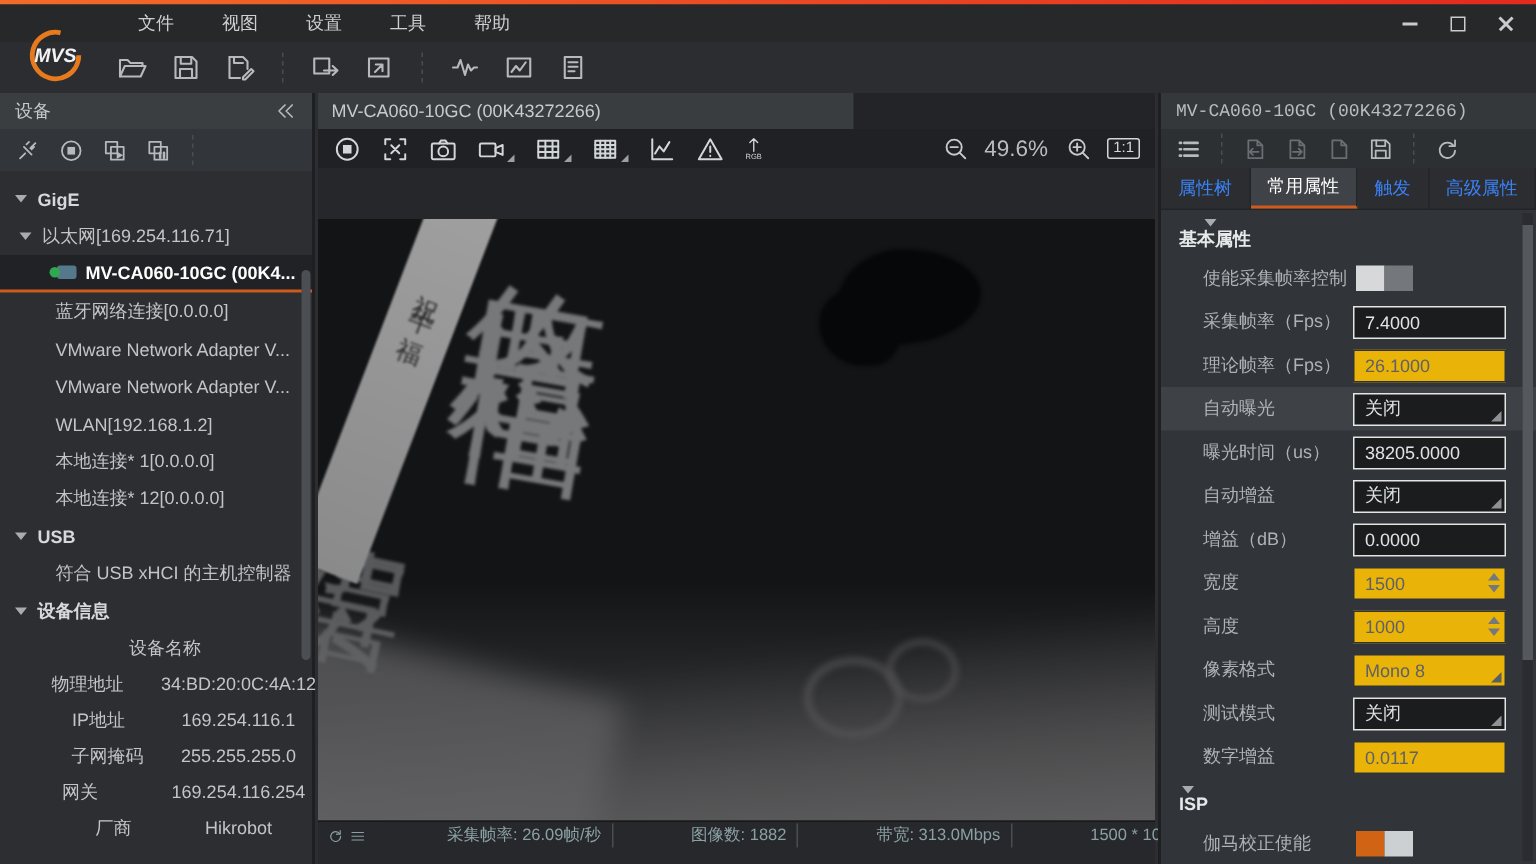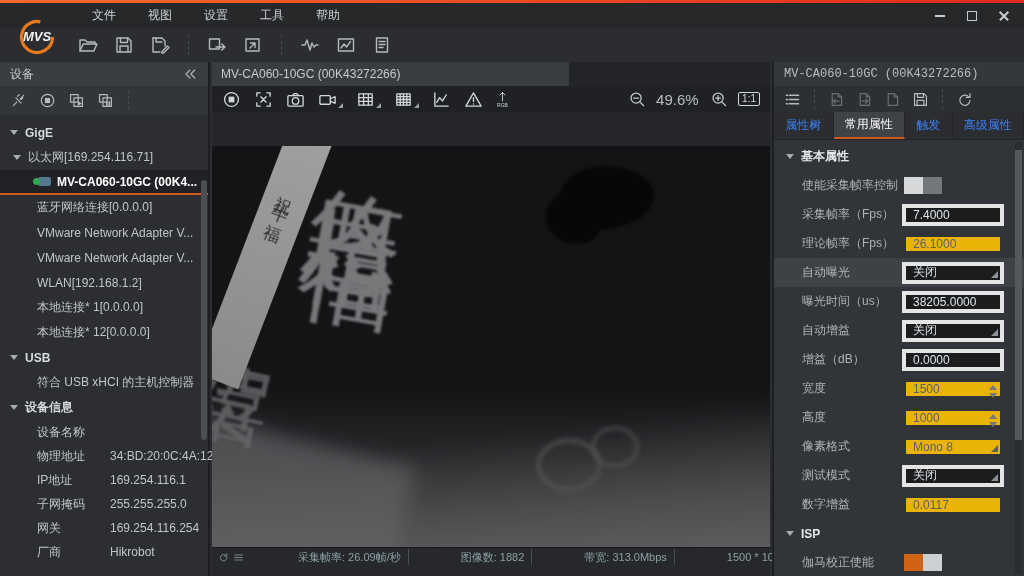--- a/index.html
+++ b/index.html
@@ -39,21 +39,21 @@
   .dev-toolbar{height:28px;background:#323539;display:flex;align-items:center;gap:12px;padding:0 10px;}
   .tree{position:relative;font-size:12px;}
   .trow{height:25px;display:flex;align-items:center;color:#c2c5c8;white-space:nowrap;overflow:hidden;}
   .trow.lvl0{padding-left:10px;font-weight:bold;color:#d6d9db;}
   .trow.lvl1{padding-left:13px;}
   .trow.leaf1{padding-left:37px;}
   .trow.selected{background:#202225;border-bottom:2px solid #cf5a1d;color:#fff;font-weight:bold;height:23px;padding-left:33px;}
   .cam-ic{position:relative;width:18px;height:11px;margin-right:6px;flex:0 0 auto;}
   .cam-body{position:absolute;left:5px;top:1px;width:13px;height:9px;background:#56788c;border-radius:2px;}
   .cam-dot{position:absolute;left:0;top:2px;width:7px;height:7px;border-radius:50%;background:#2fa84f;}
-  .info-row{height:24px;display:flex;align-items:center;font-size:12px;color:#c2c5c8;}
+  .info-row{height:24px;display:flex;align-items:center;font-size:12px;color:#c2c5c8;justify-content:center;}
   .info-label{padding-left:37px;width:68px;flex:0 0 auto;}
   .info-value{padding-left:5px;white-space:nowrap;}
   .lscroll{position:absolute;right:1px;top:118px;width:6px;height:260px;background:#4b4e52;border-radius:3px;}
 
   
   .center-panel{position:absolute;left:212px;top:62px;width:558px;bottom:0;background:#26282b;}
   .tabstrip{height:24px;background:#222427;display:flex;}
   .vtab{width:348px;background:#3a3d40;color:#c8cbcd;font-size:12px;display:flex;align-items:center;padding-left:9px;}
   .viewer-toolbar{height:26px;background:#1f2124;display:flex;align-items:center;padding:0 10px;gap:13px;}
   .vicon{display:flex;align-items:flex-end;}
@@ -86,24 +86,24 @@
   
   .right-panel{position:absolute;left:772px;top:62px;right:0;bottom:0;background:#313438;border-left:2px solid #1d1f21;box-sizing:border-box;}
   .right-panel .panel-header{background:#35383b;color:#b9bcbe;}
   .prop-toolbar{height:26px;background:#2d3033;display:flex;align-items:center;gap:11px;padding:0 10px;}
   .ic.dim{stroke:#6a6e72;}
   .ptabs{height:27px;display:flex;background:#2b2d30;border-bottom:1px solid #222426;}
   .ptab{flex:1 1 auto;display:flex;align-items:center;justify-content:center;font-size:12px;color:#3b82f6;border-right:1px solid #232527;box-sizing:border-box;}
   .ptab.active{background:#3f4246;color:#fff;border-bottom:2px solid #cf5a1d;}
   .props{position:relative;padding-top:2px;}
   .prow{position:relative;height:29px;display:flex;align-items:center;font-size:12px;color:#aeb2b5;}
-  .prow .sec{display:flex;align-items:center;padding-left:12px;font-weight:bold;color:#e6e8ea;}
+  .prow .sec{display:flex;align-items:center;padding-left:12px;font-weight:bold;color:#e6e8ea;flex-direction:column;}
   .plabel{padding-left:28px;white-space:nowrap;}
   .prow.hl{background:#3e4246;}
-  .ctl{position:absolute;right:20px;width:102px;height:22px;box-sizing:border-box;background:#1a1c1e;border:4px solid #e5e5e5;color:#dfe3e6;font-size:12px;display:flex;align-items:center;padding:0 7px;}
+  .ctl{position:absolute;right:20px;width:102px;height:22px;box-sizing:border-box;background:#1a1c1e;border:1px solid #e5e5e5;color:#dfe3e6;font-size:12px;display:flex;align-items:center;padding:0 7px;}
   .ctl.dis{color:#5e6266;background:#eab308;border-color:#313437;}
   .ctl.dd::after{content:"";position:absolute;right:2px;bottom:2px;width:0;height:0;border-left:7px solid transparent;border-bottom:7px solid #8e9296;}
   .ctl.dd.dis::after{border-bottom-color:#5a5e62;}
   .spin{position:absolute;right:3px;top:3px;display:flex;flex-direction:column;gap:3px;}
   .sp-up{width:0;height:0;border-left:4px solid transparent;border-right:4px solid transparent;border-bottom:5px solid #74787c;}
   .sp-dn{width:0;height:0;border-left:4px solid transparent;border-right:4px solid transparent;border-top:5px solid #74787c;}
   .toggle{position:absolute;right:82px;width:38px;height:17px;display:flex;border:none;background:none;padding:0;}
   .t-a,.t-b{width:19px;height:17px;}
   .toggle.off .t-a{background:#d6d8da;} .toggle.off .t-b{background:#74787c;}
   .toggle.on .t-a{background:#d06414;} .toggle.on .t-b{background:#cdd0d2;}

